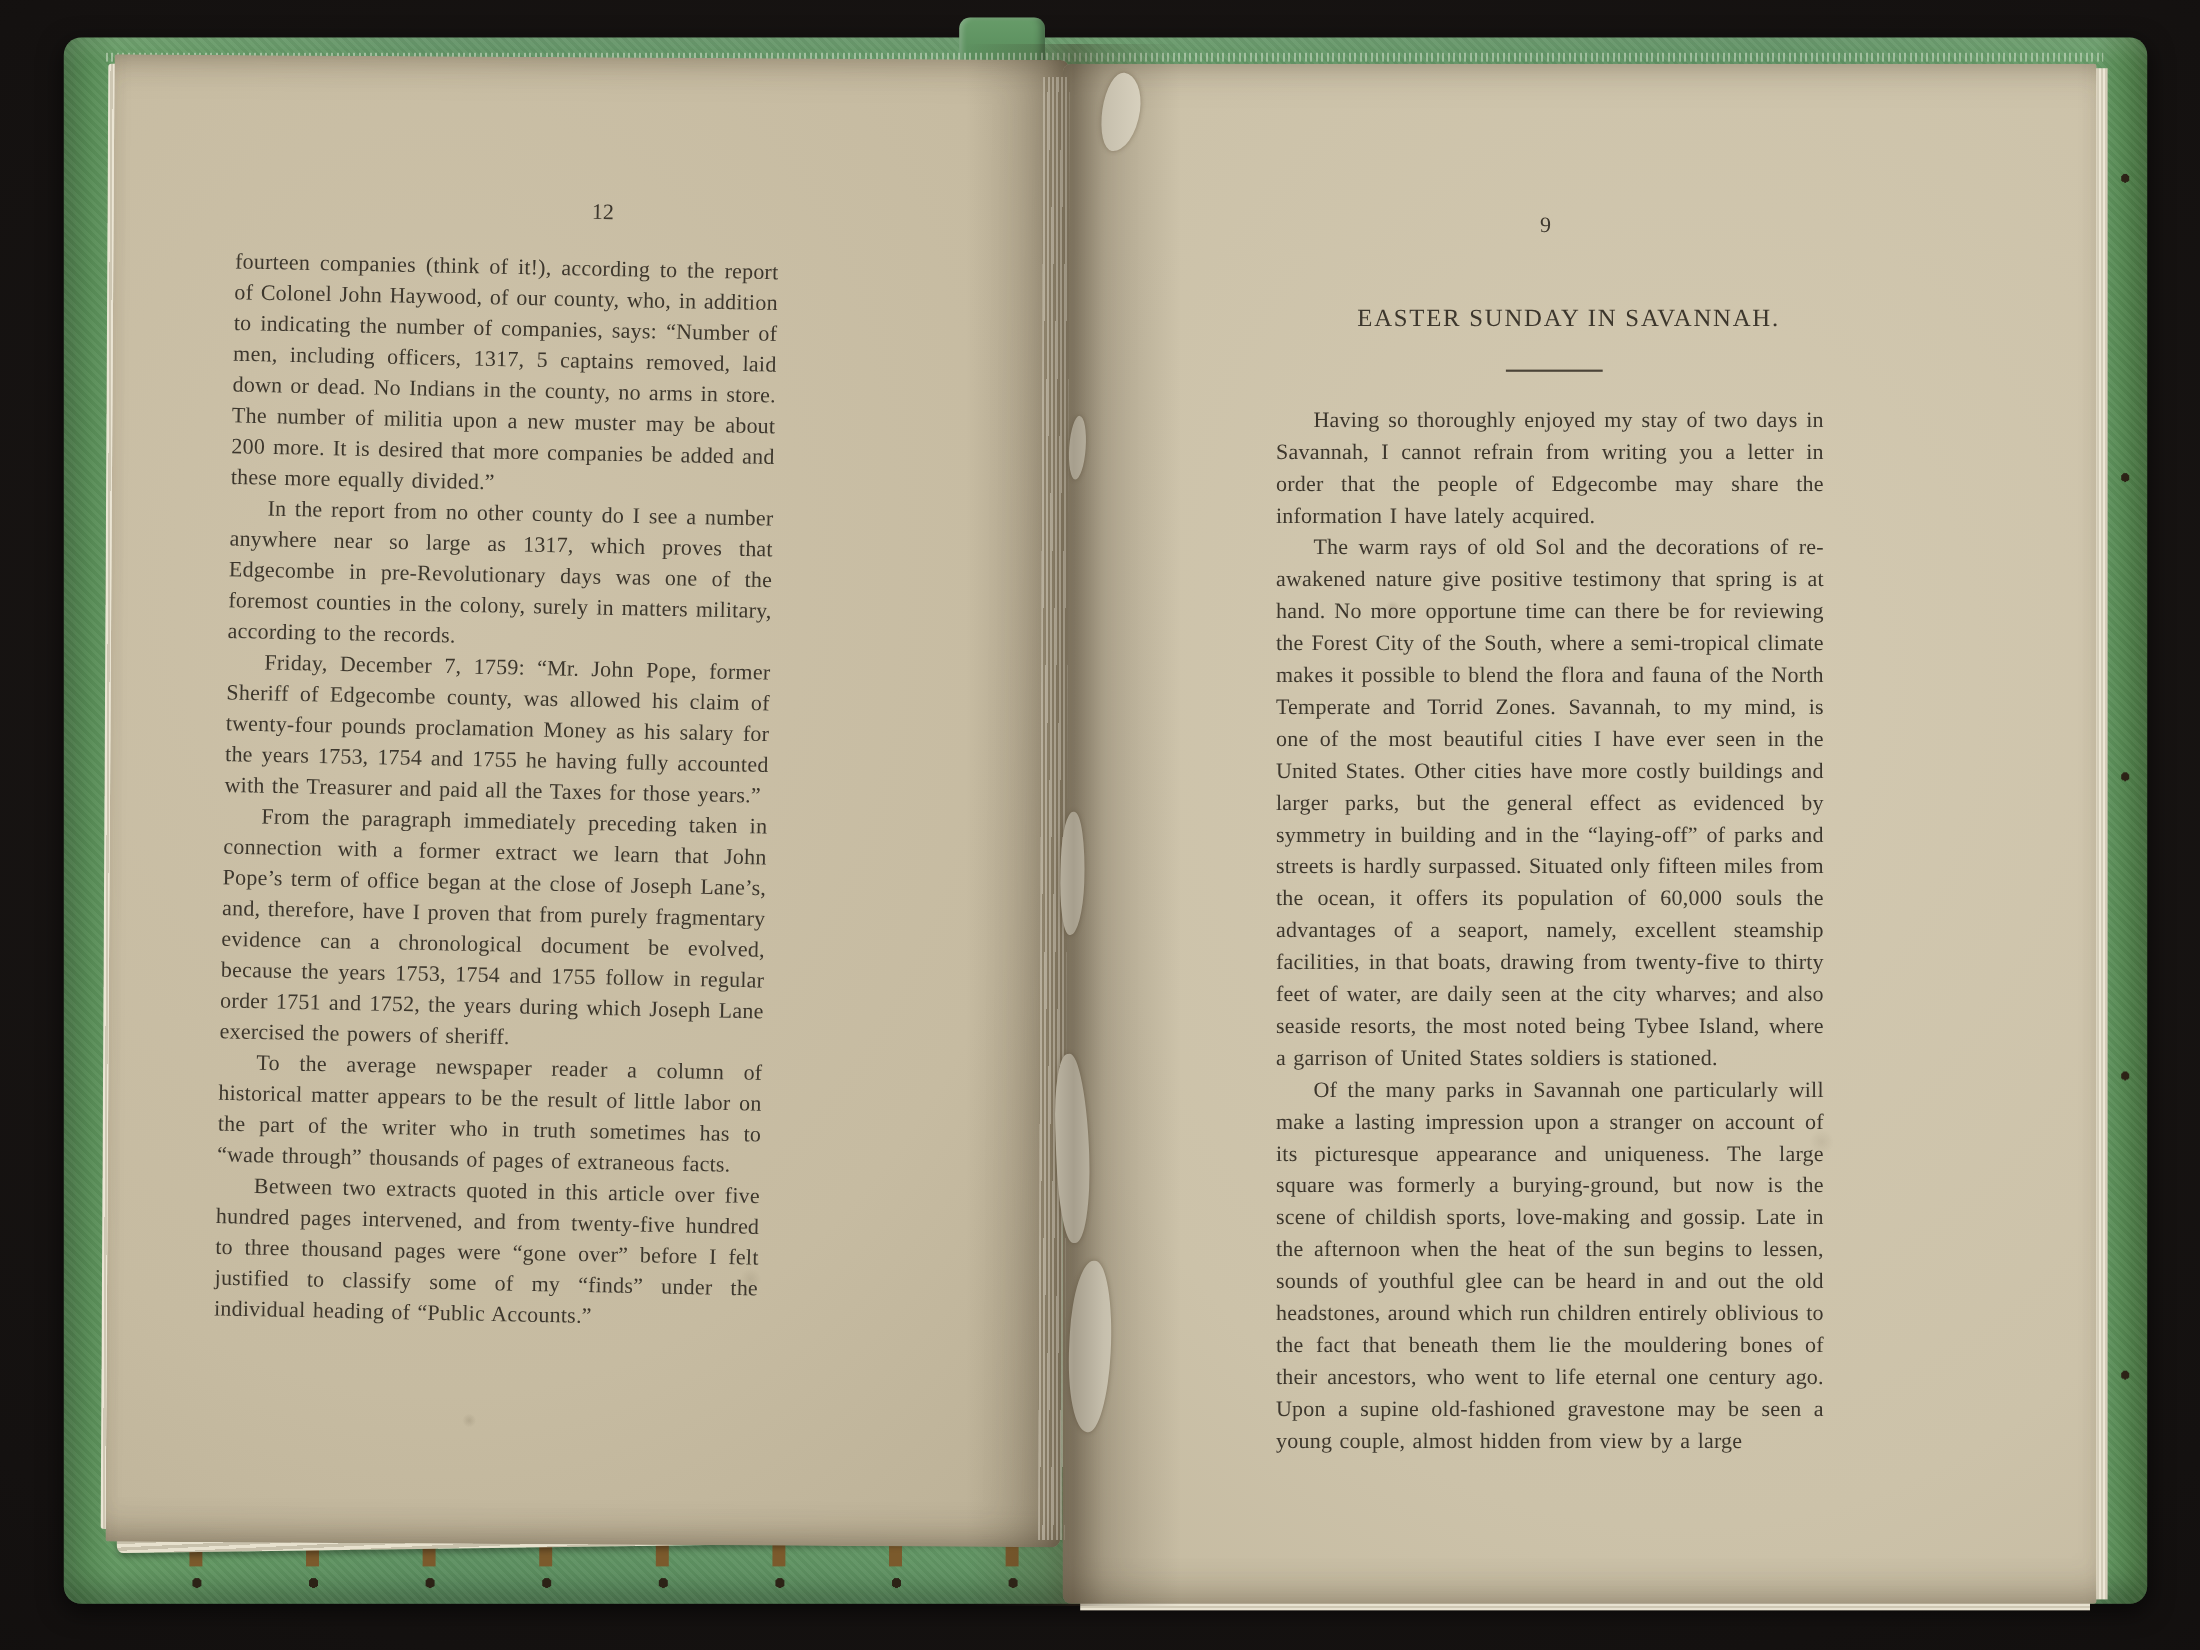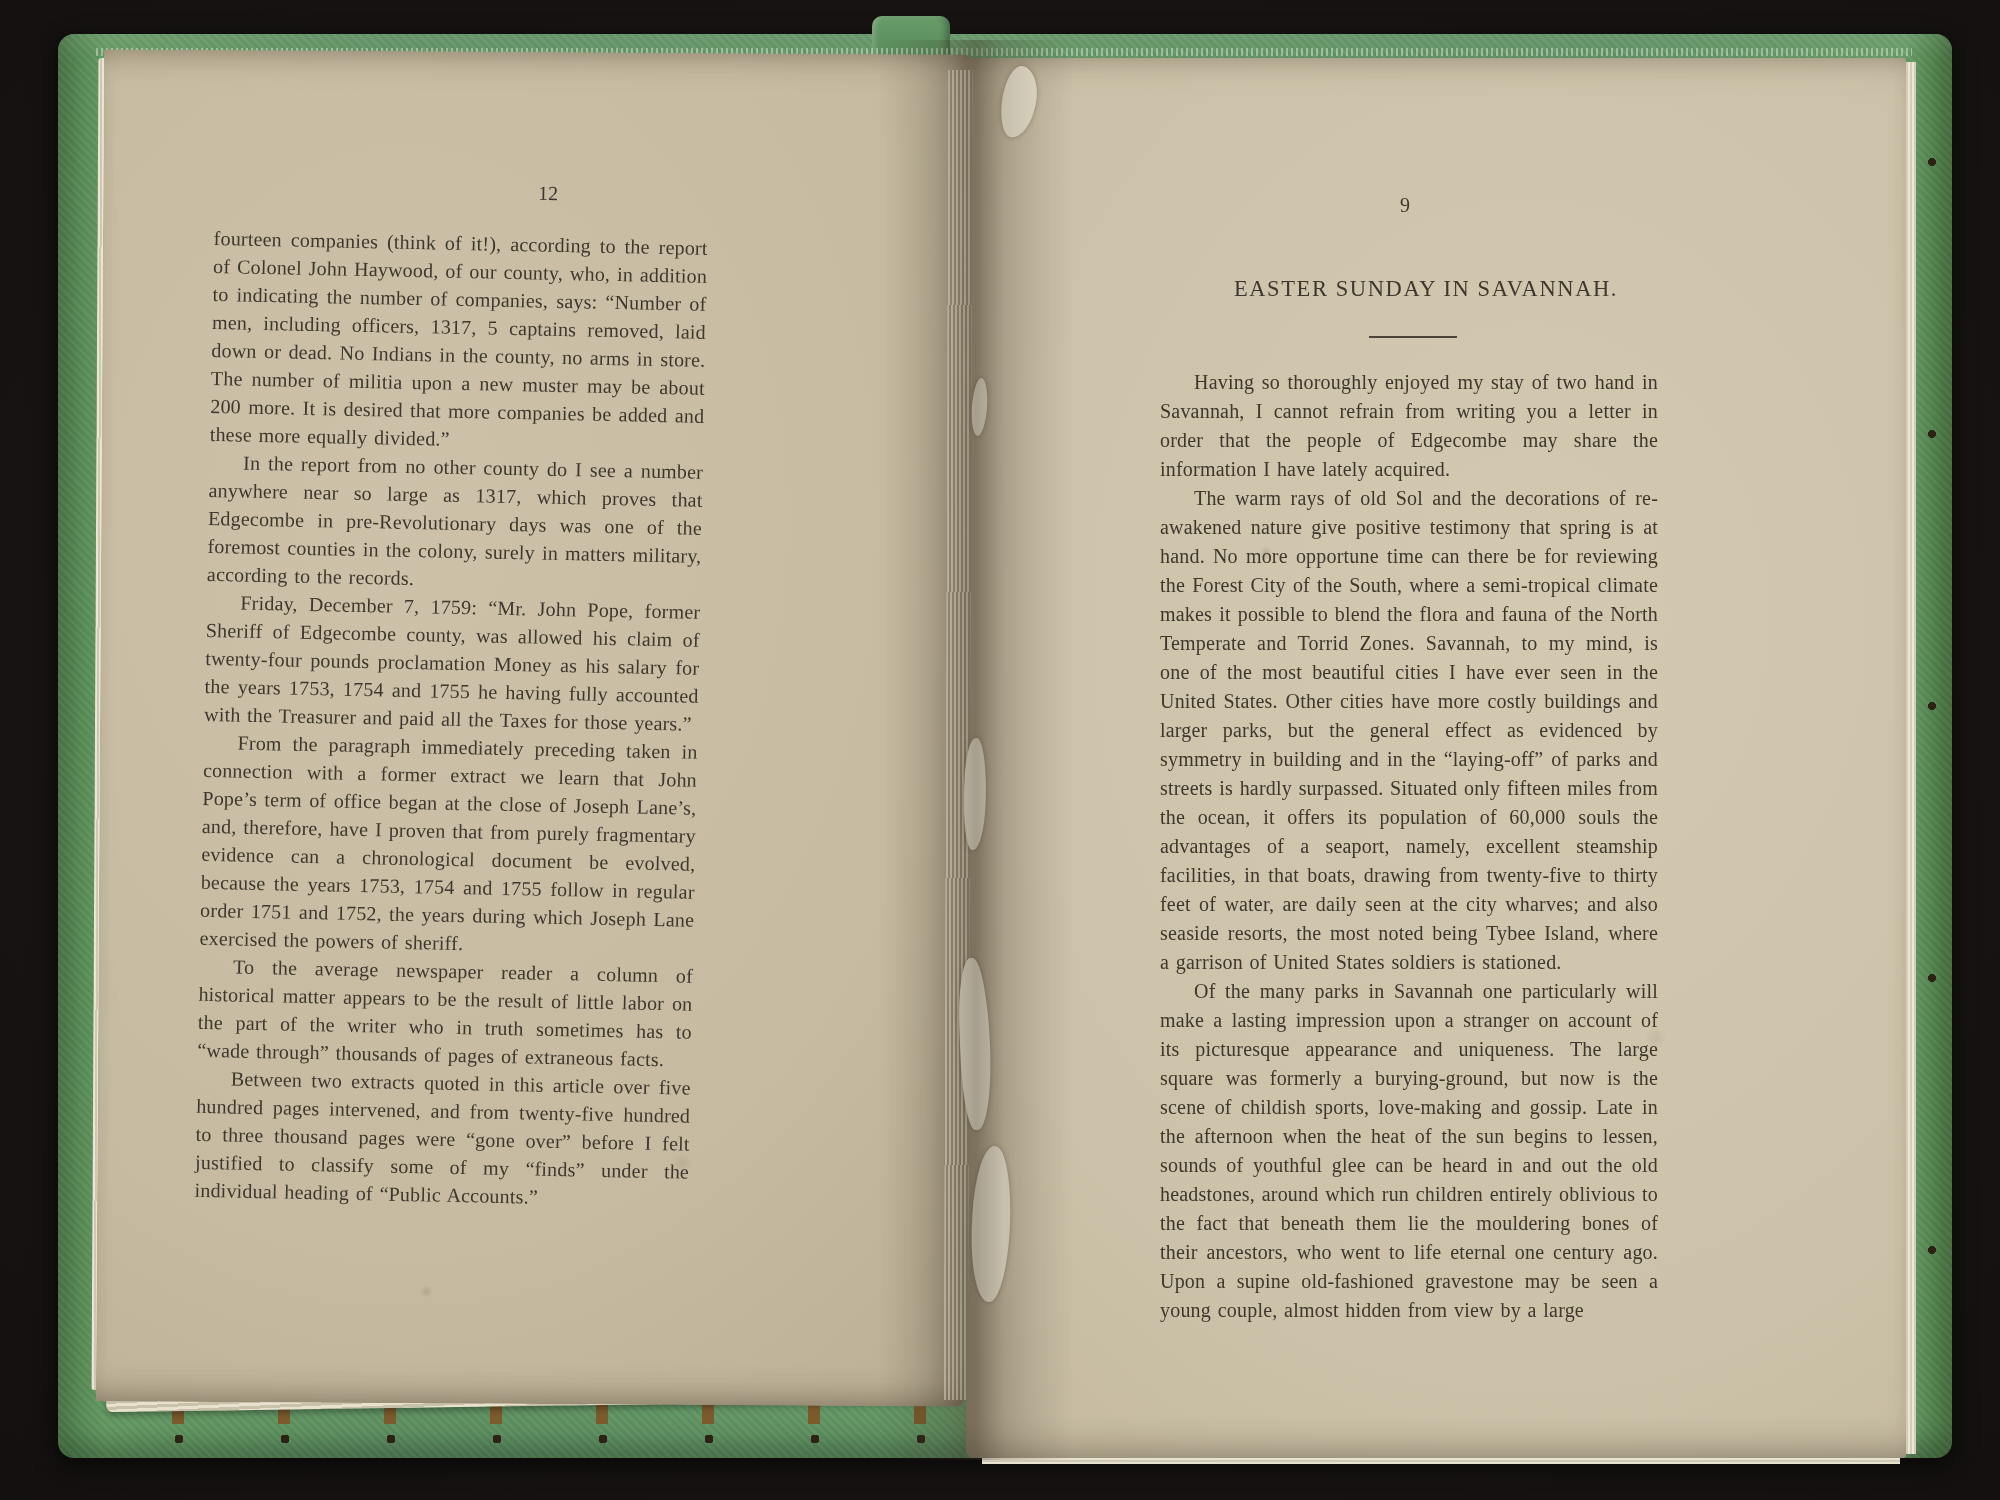--- a/index.html
+++ b/index.html
@@ -127,19 +127,19 @@
       <p>Friday, December 7, 1759: “Mr. John Pope, former Sheriff of Edgecombe county, was allowed his claim of twenty-four pounds proclamation Money as his salary for the years 1753, 1754 and 1755 he having fully accounted with the Treasurer and paid all the Taxes for those years.”</p>
       <p>From the paragraph immediately preceding taken in connection with a former extract we learn that John Pope’s term of office began at the close of Joseph Lane’s, and, therefore, have I proven that from purely fragmentary evidence can a chronological document be evolved, because the years 1753, 1754 and 1755 follow in regular order 1751 and 1752, the years during which Joseph Lane exercised the powers of sheriff.</p>
       <p>To the average newspaper reader a column of historical matter appears to be the result of little labor on the part of the writer who in truth sometimes has to “wade through” thousands of pages of extraneous facts.</p>
       <p>Between two extracts quoted in this article over five hundred pages intervened, and from twenty-five hundred to three thousand pages were “gone over” before I felt justified to classify some of my “finds” under the individual heading of “Public Accounts.”</p>
     </div>
 
   <div class="pagenum-right ink">9</div>
   <div class="chapter-heading ink">EASTER SUNDAY IN SAVANNAH.</div>
   <div class="heading-rule"></div>
   <div class="text-right ink">
-      <p>Having so thoroughly enjoyed my stay of two hand in Savannah, I cannot refrain from writing you a letter in order that the people of Edgecombe may share the information I have lately acquired.</p>
+      <p>Having so thoroughly enjoyed my stay of two days in Savannah, I cannot refrain from writing you a letter in order that the people of Edgecombe may share the information I have lately acquired.</p>
       <p>The warm rays of old Sol and the decorations of re-awakened nature give positive testimony that spring is at hand. No more opportune time can there be for reviewing the Forest City of the South, where a semi-tropical climate makes it possible to blend the flora and fauna of the North Temperate and Torrid Zones. Savannah, to my mind, is one of the most beautiful cities I have ever seen in the United States. Other cities have more costly buildings and larger parks, but the general effect as evidenced by symmetry in building and in the “laying-off” of parks and streets is hardly surpassed. Situated only fifteen miles from the ocean, it offers its population of 60,000 souls the advantages of a seaport, namely, excellent steamship facilities, in that boats, drawing from twenty-five to thirty feet of water, are daily seen at the city wharves; and also seaside resorts, the most noted being Tybee Island, where a garrison of United States soldiers is stationed.</p>
       <p>Of the many parks in Savannah one particularly will make a lasting impression upon a stranger on account of its picturesque appearance and uniqueness. The large square was formerly a burying-ground, but now is the scene of childish sports, love-making and gossip. Late in the afternoon when the heat of the sun begins to lessen, sounds of youthful glee can be heard in and out the old headstones, around which run children entirely oblivious to the fact that beneath them lie the mouldering bones of their ancestors, who went to life eternal one century ago. Upon a supine old-fashioned gravestone may be seen a young couple, almost hidden from view by a large</p>
     </div>
 
   <div class="gutter-shadow"></div>
 </div>
 
 </body></html>

